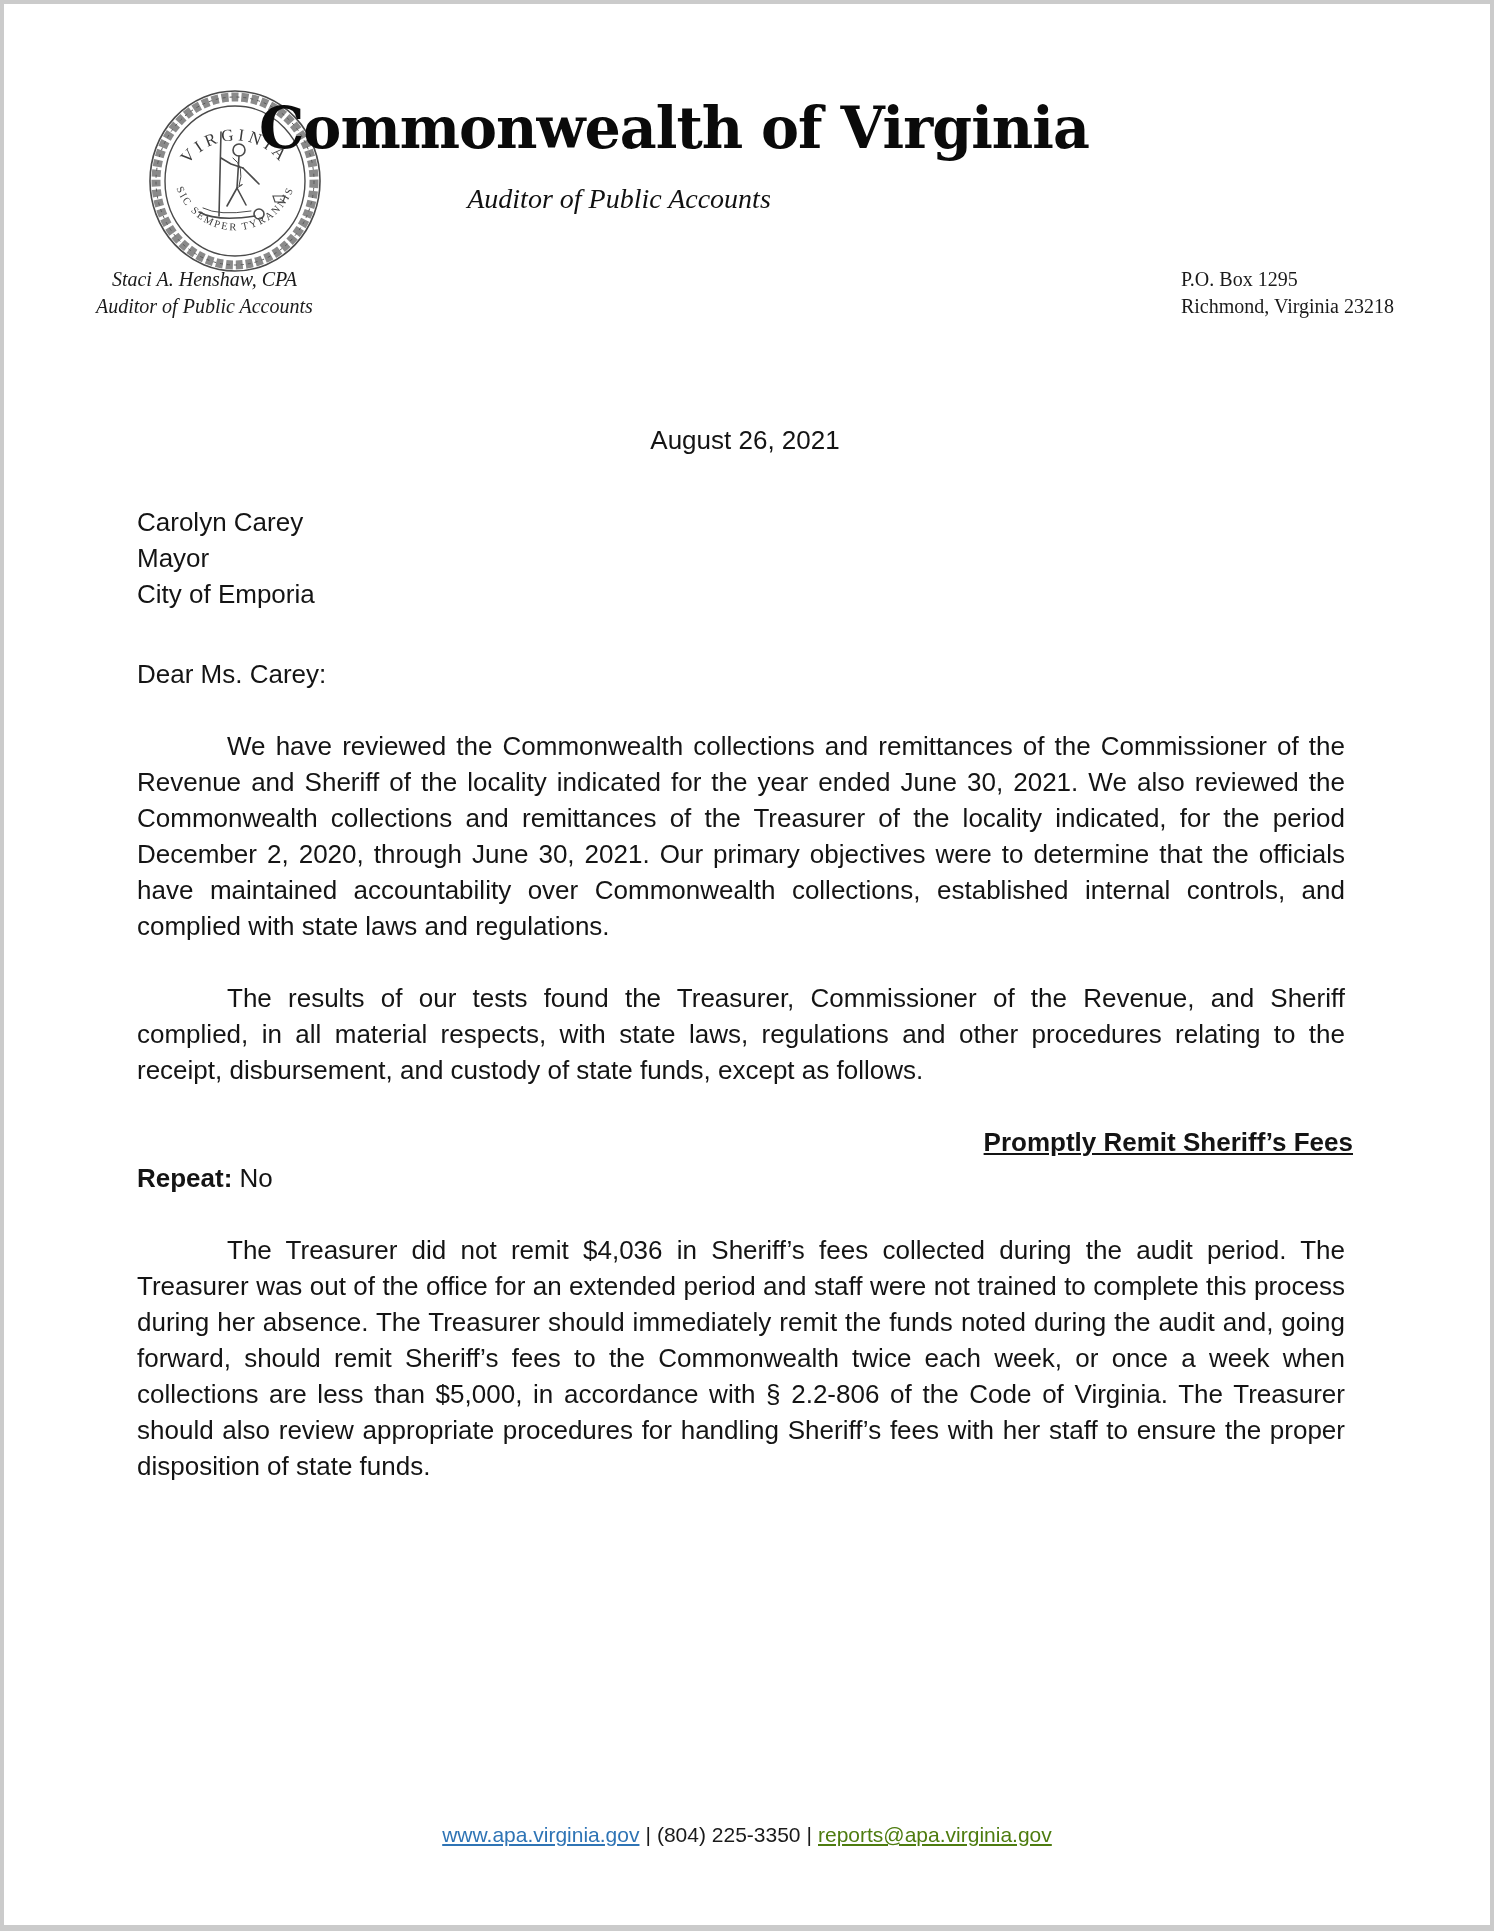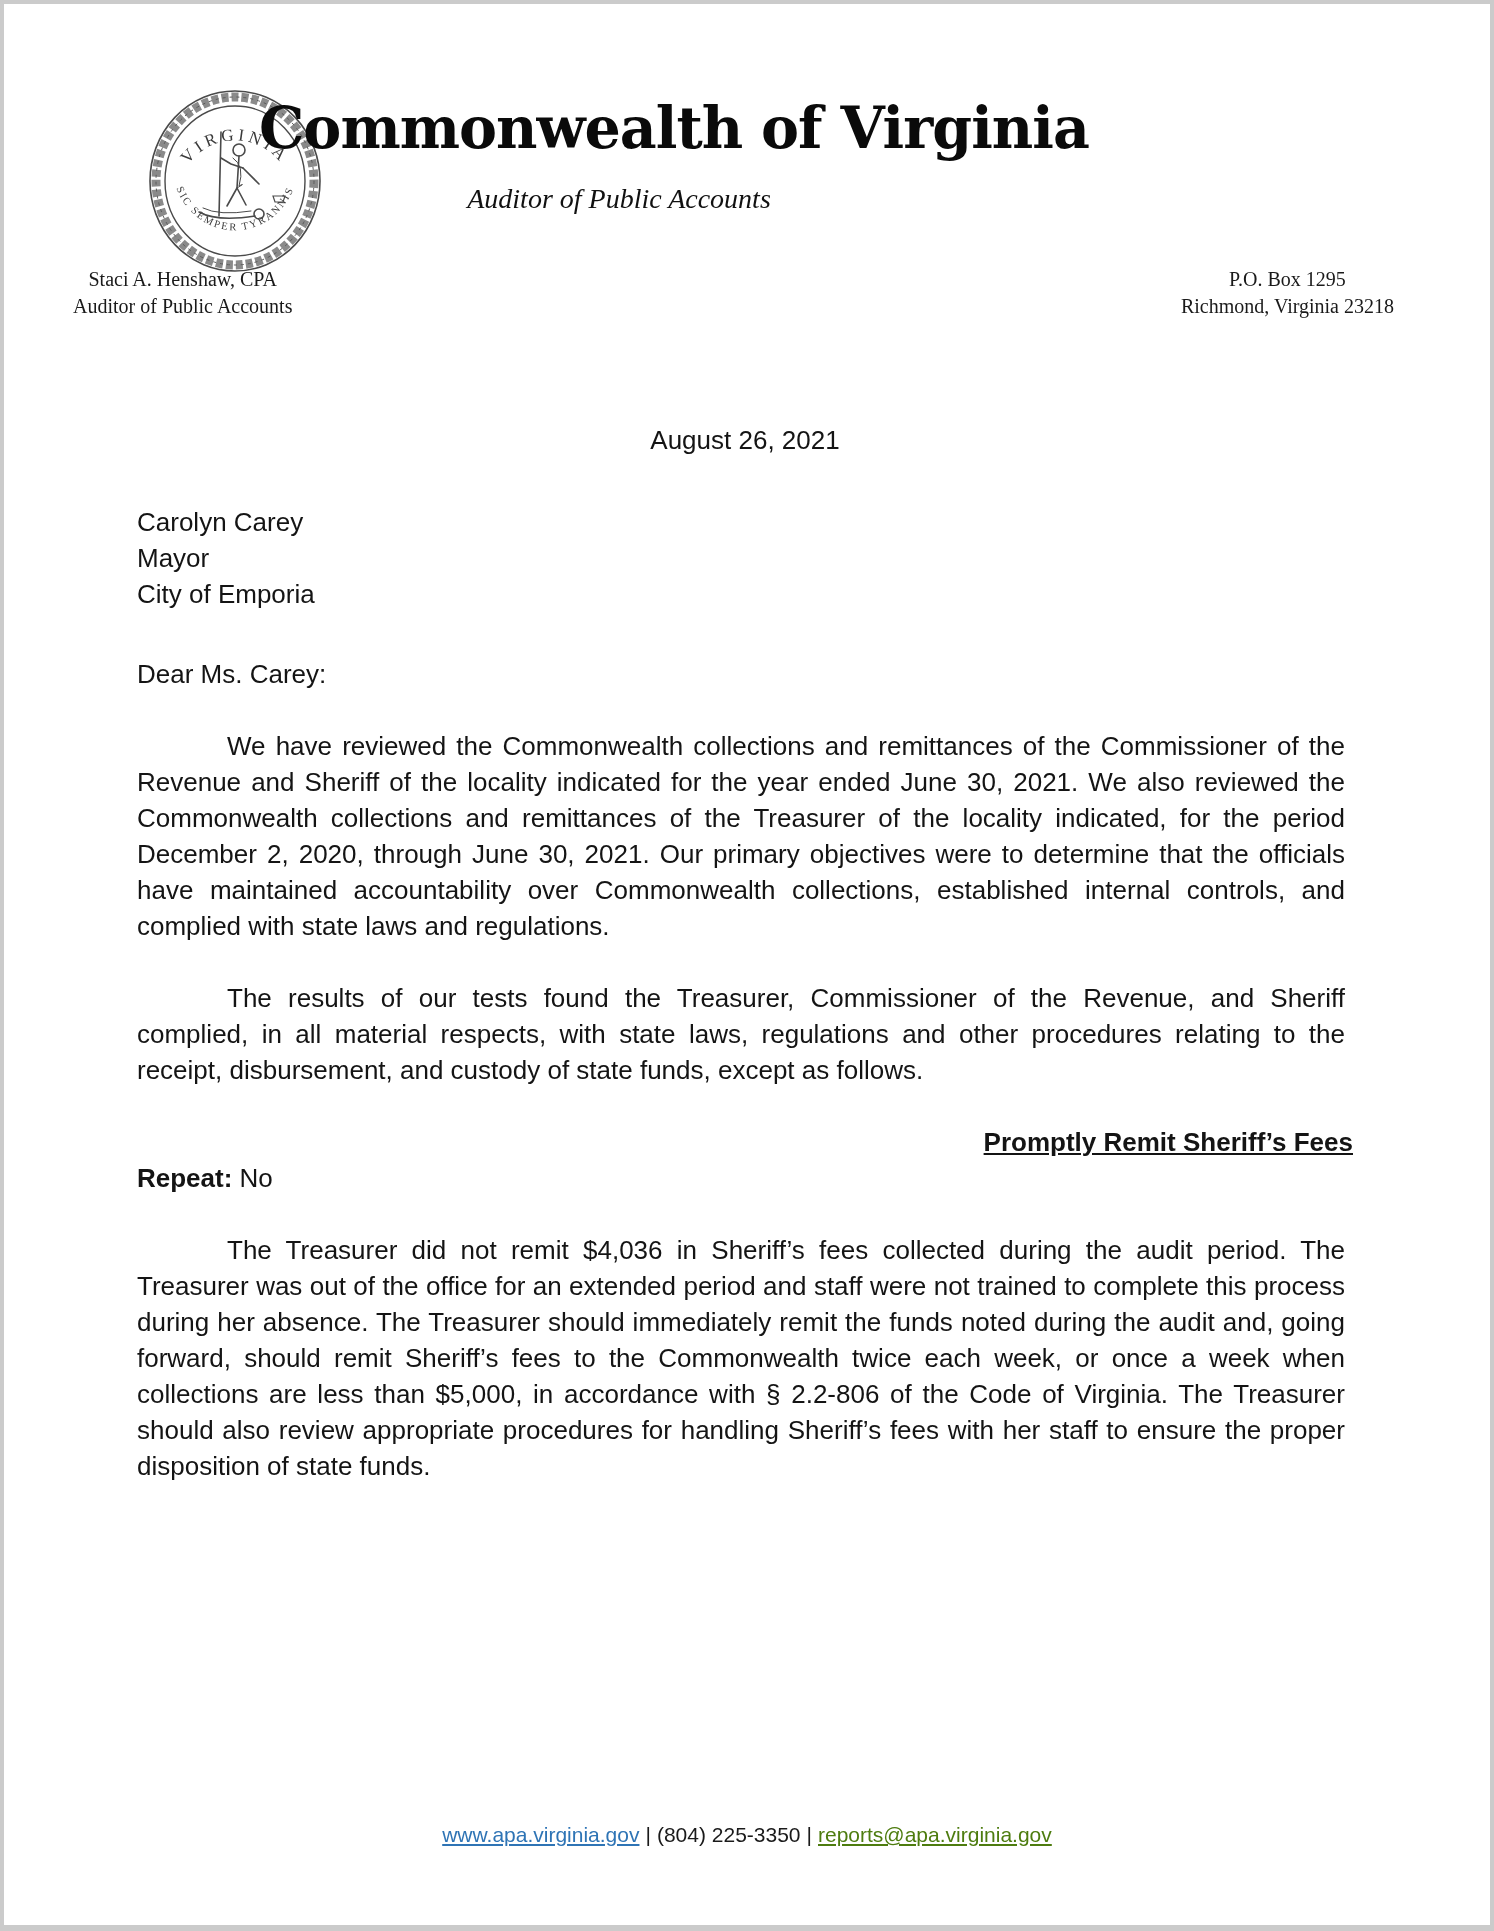--- a/index.html
+++ b/index.html
@@ -28,22 +28,22 @@
   }
   .masthead-subtitle{
     font-family:"Liberation Serif",serif;
     font-style:italic;
     font-size:28px;
     margin-top:22px;
     color:#111;
   }
   .addr-row{position:absolute;left:0;right:0;top:262px;display:flex;justify-content:space-between;}
   .addr{font-family:"Liberation Serif",serif;font-size:20px;line-height:27px;color:#1a1a1a;}
-  .addr-left{margin-left:69px;text-align:center;}
-  .addr-right{margin-right:96px;text-align:center;}
+  .addr-left{margin-left:92px;text-align:center;font-style:italic;}
+  .addr-right{margin-right:96px;text-align:left;}
   
   .letter{padding:0 137px 0 133px;font-size:26px;line-height:36px;}
   .date-line{margin-top:78px;text-align:center;}
   .recipient{margin-top:46px;}
   .salutation{margin-top:44px;}
   .para{margin:36px 8px 0 0;text-align:justify;text-indent:90px;}
   .finding-heading{margin-top:36px;font-weight:bold;text-decoration:underline;text-align:right;}
   .repeat-line .lbl{font-weight:bold;}
   
   .footer{

